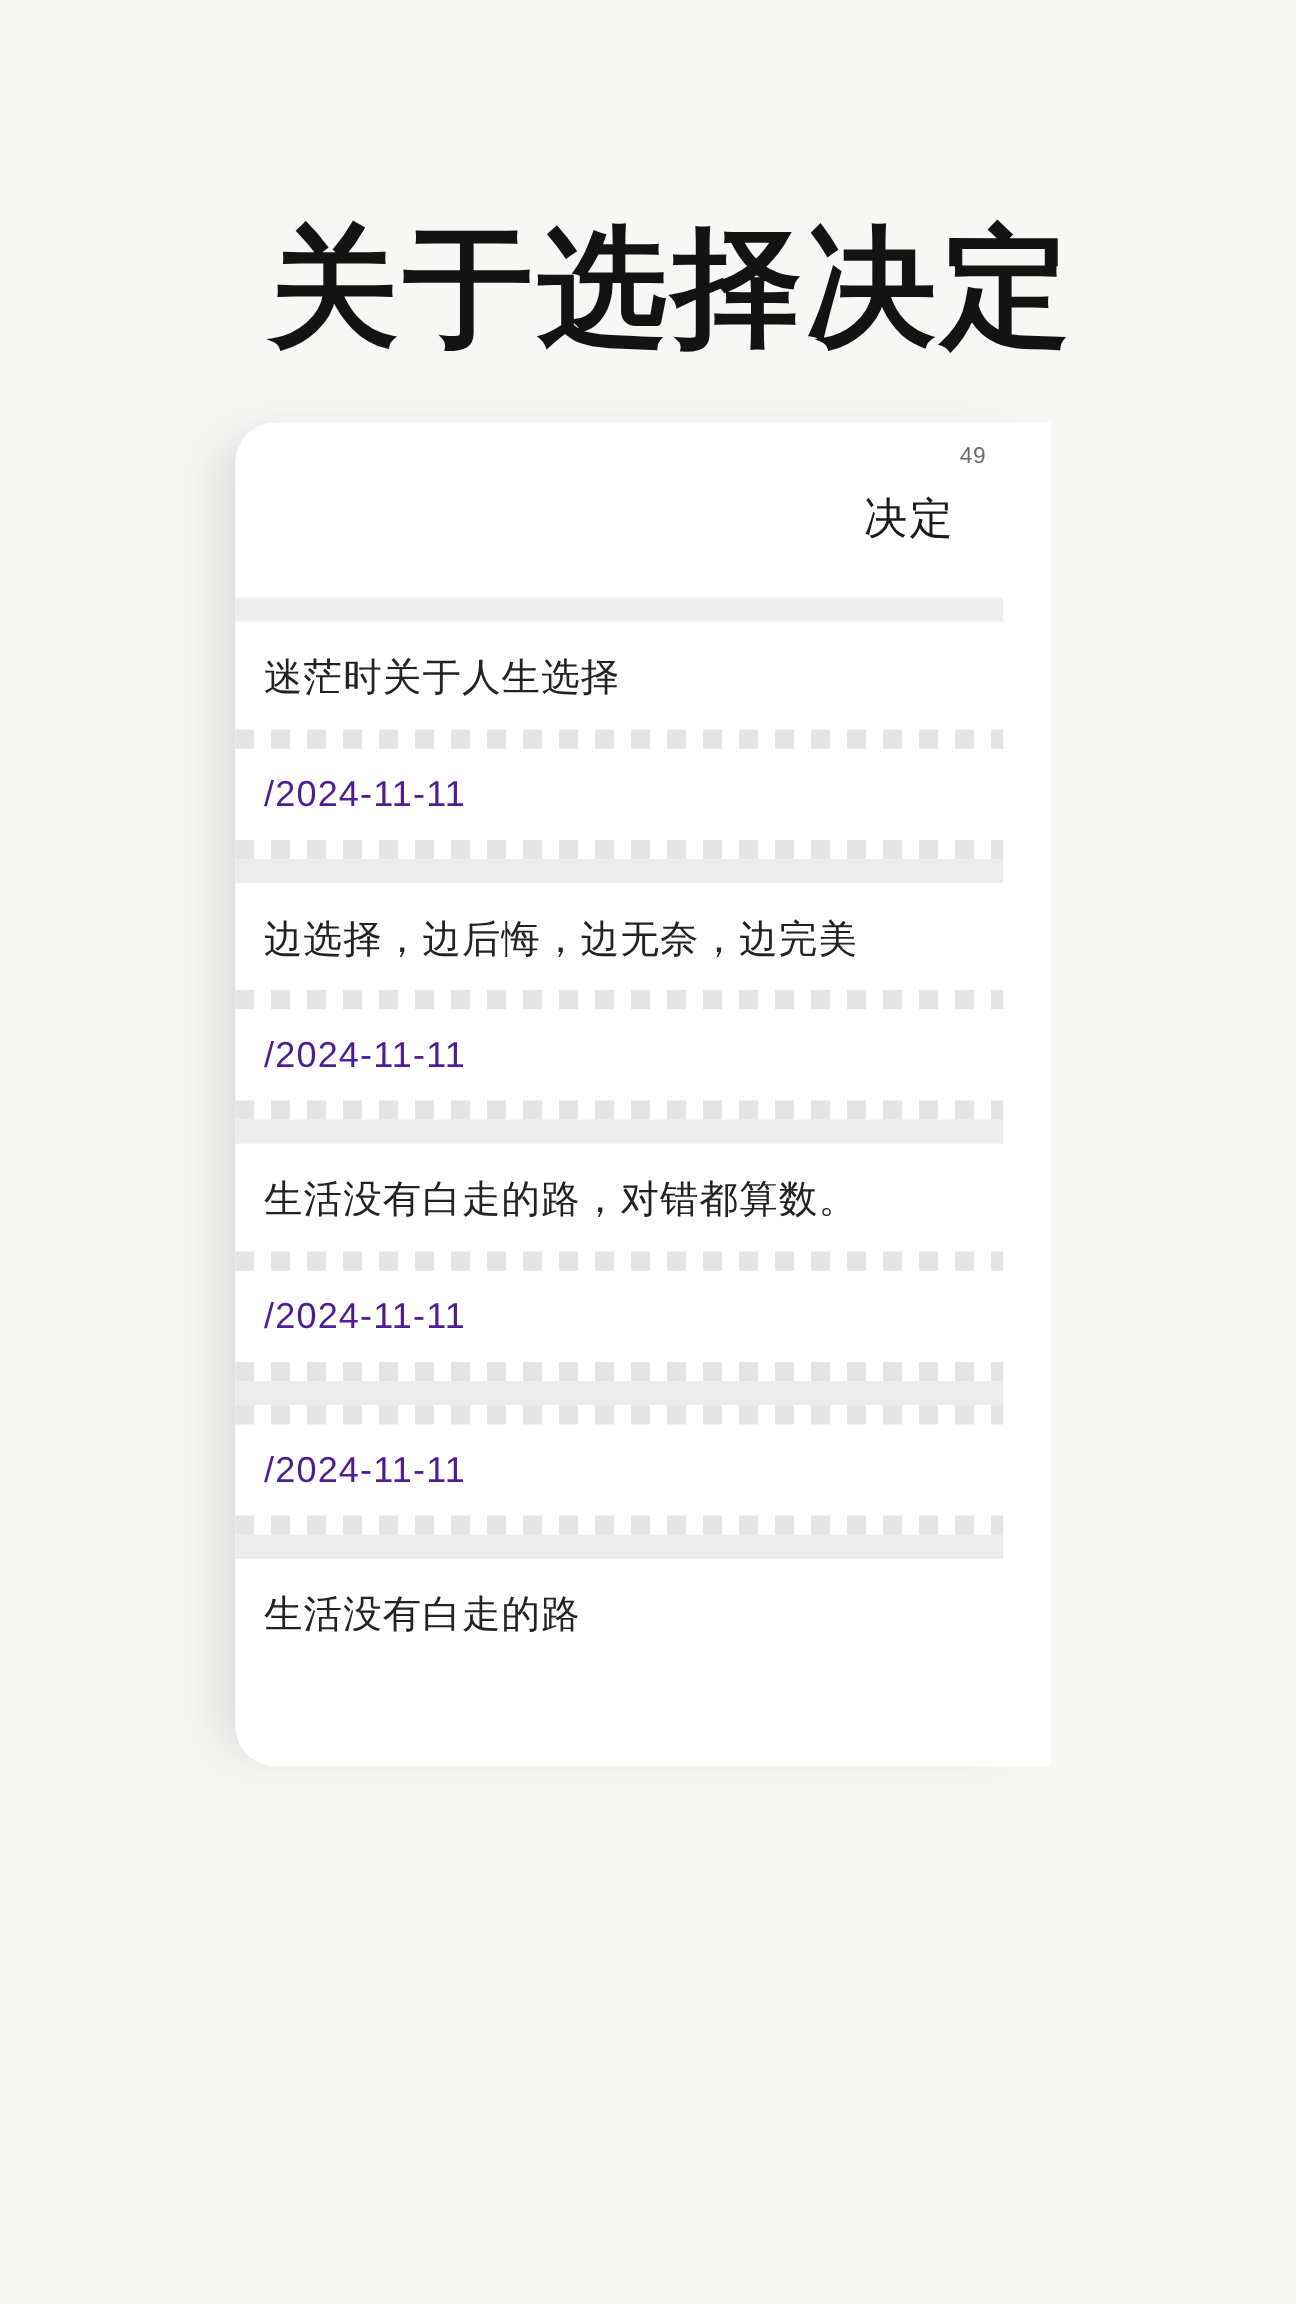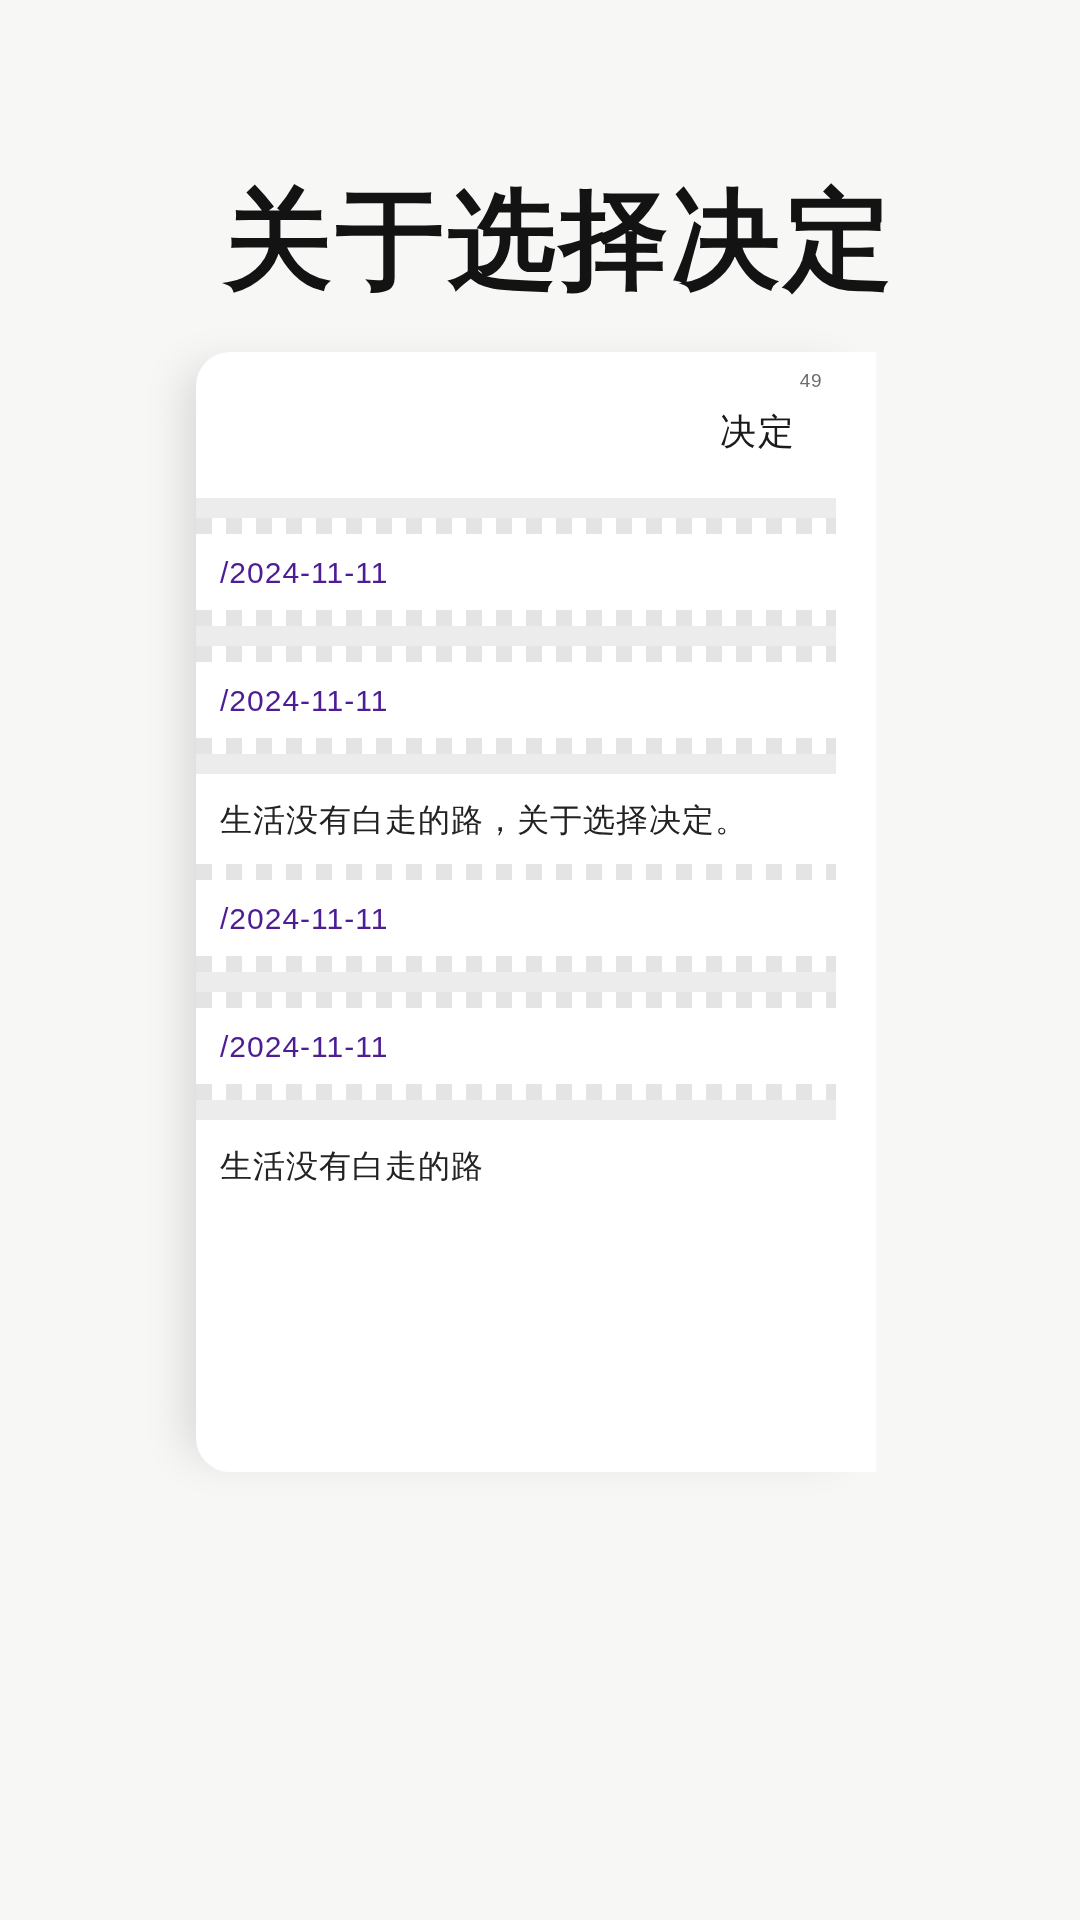--- a/index.html
+++ b/index.html
@@ -126,35 +126,37 @@
 <div class="card">
   <div class="card-inner">
 
     <div class="page-number">49</div>
     <div class="card-title">决定</div>
 
     <div class="list">
 
       <div class="band"></div>
       <div class="entry">
+        <div class="entry-title">迷茫时关于人生选择</div>
         <div class="dots"></div>
         <div class="entry-date">/2024-11-11</div>
         <div class="dots"></div>
       </div>
 
       <div class="band"></div>
       <div class="entry">
+        <div class="entry-title">边选择，边后悔，边无奈，边完美</div>
         <div class="dots"></div>
         <div class="entry-date">/2024-11-11</div>
         <div class="dots"></div>
       </div>
 
       <div class="band"></div>
       <div class="entry">
-        <div class="entry-title">生活没有白走的路，关于选择决定。</div>
+        <div class="entry-title">生活没有白走的路，对错都算数。</div>
         <div class="dots"></div>
         <div class="entry-date">/2024-11-11</div>
         <div class="dots"></div>
       </div>
 
       <div class="band"></div>
       <div class="entry">
         <div class="dots"></div>
         <div class="entry-date">/2024-11-11</div>
         <div class="dots"></div>

